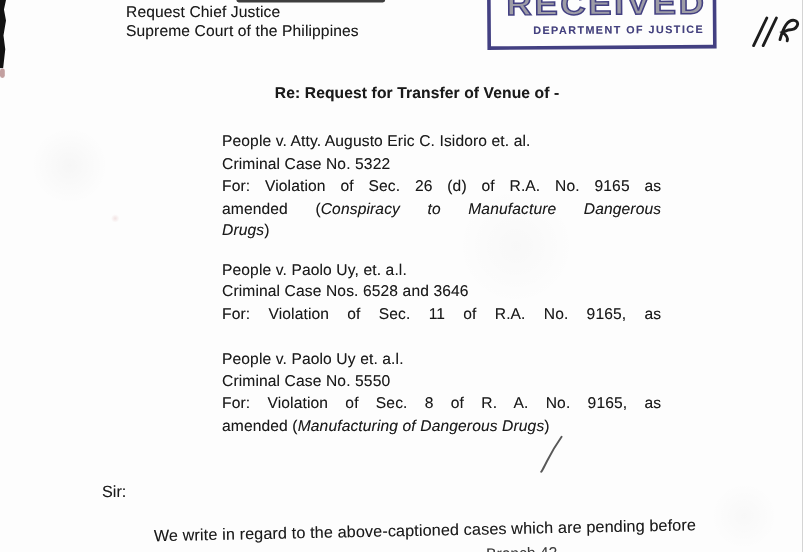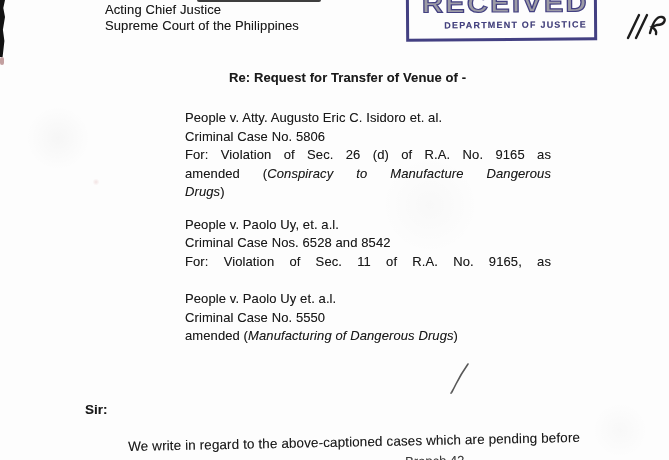--- a/index.html
+++ b/index.html
@@ -20,21 +20,21 @@
       radial-gradient(circle 40px at 620px 430px, rgba(0,0,0,.02), transparent 70%);
   }
   .letterhead{position:absolute;left:105px;top:2px;font-size:13px;line-height:15.5px;letter-spacing:.1px;}
   .subject{position:absolute;left:185px;top:70px;font-size:13px;font-weight:700;letter-spacing:.1px;white-space:nowrap;padding-left:44px;}
   .case-blocks{position:absolute;left:185px;top:109px;width:366px;font-size:13px;font-weight:400;line-height:18.5px;letter-spacing:.1px;}
   .case-block{margin-bottom:14px;}
   .case-block:nth-child(2){margin-bottom:19px;}
   .case-line{white-space:nowrap;}
   .case-line.justify{white-space:normal;text-align:justify;text-align-last:justify;}
   .it{font-style:italic;}
-  .salutation{position:absolute;left:85px;top:402px;font-size:13.5px;font-weight:700;}
+  .salutation{position:absolute;left:85px;top:402px;font-size:13.5px;font-weight:400;}
   .body-line{
     position:absolute;left:128px;top:439px;font-size:13.5px;white-space:nowrap;
     transform:rotate(-1.15deg);transform-origin:left top;letter-spacing:.1px;
   }
   .partial-line{
     position:absolute;left:405px;top:453.5px;font-size:13px;white-space:nowrap;
     transform:rotate(-1.2deg);transform-origin:left top;opacity:.85;
   }
   
   .stamp{
@@ -68,21 +68,21 @@
 </head>
 <body>
 
 <div class="page">
 
   <div class="edge-bar"></div>
   <div class="red-speck"></div>
   <div class="top-fragment"></div>
 
   <div class="letterhead">
-    <div>Acting Chief Justice</div>
+    <div>Request Chief Justice</div>
     <div>Supreme Court of the Philippines</div>
   </div>
 
   <div class="stamp">
     <div class="stamp-word">RECEIVED</div>
     <div class="stamp-agency">DEPARTMENT OF JUSTICE</div>
   </div>
 
   <svg class="mark-svg" width="46" height="40" viewBox="0 0 46 40">
     <g fill="none" stroke="#1d1d1d" stroke-width="2.4" stroke-linecap="round">
@@ -90,33 +90,34 @@
       <path d="M12,30 L23,7"></path>
       <path d="M26,25 C29,14 33,8 38,9 C43,10 41,17 33,17 L28,19 C31,21 33,23 32,26"></path>
     </g>
   </svg>
 
   <div class="subject">Re: Request for Transfer of Venue of -</div>
 
   <div class="case-blocks">
       <div class="case-block">
         <div class="case-line"><span>People v. Atty. Augusto Eric C. Isidoro et. al.</span></div>
-        <div class="case-line"><span>Criminal Case No. 5806</span></div>
+        <div class="case-line"><span>Criminal Case No. 5322</span></div>
         <div class="case-line justify"><span>For: Violation of Sec. 26 (d) of R.A. No. 9165 as</span></div>
         <div class="case-line justify"><span>amended (</span><span class="it">Conspiracy to Manufacture Dangerous</span></div>
         <div class="case-line"><span class="it">Drugs</span><span>)</span></div>
       </div>
       <div class="case-block">
         <div class="case-line"><span>People v. Paolo Uy, et. a.l.</span></div>
-        <div class="case-line"><span>Criminal Case Nos. 6528 and 8542</span></div>
+        <div class="case-line"><span>Criminal Case Nos. 6528 and 3646</span></div>
         <div class="case-line justify"><span>For: Violation of Sec. 11 of R.A. No. 9165, as</span></div>
       </div>
       <div class="case-block">
         <div class="case-line"><span>People v. Paolo Uy et. a.l.</span></div>
         <div class="case-line"><span>Criminal Case No. 5550</span></div>
+        <div class="case-line justify"><span>For: Violation of Sec. 8 of R. A. No. 9165, as</span></div>
         <div class="case-line"><span>amended (</span><span class="it">Manufacturing of Dangerous Drugs</span><span>)</span></div>
       </div>
     </div>
 
   <div class="salutation">Sir:</div>
 
   <div class="body-line">We write in regard to the above-captioned cases which are pending before</div>
 
   <div class="partial-line">Branch 42</div>
 

